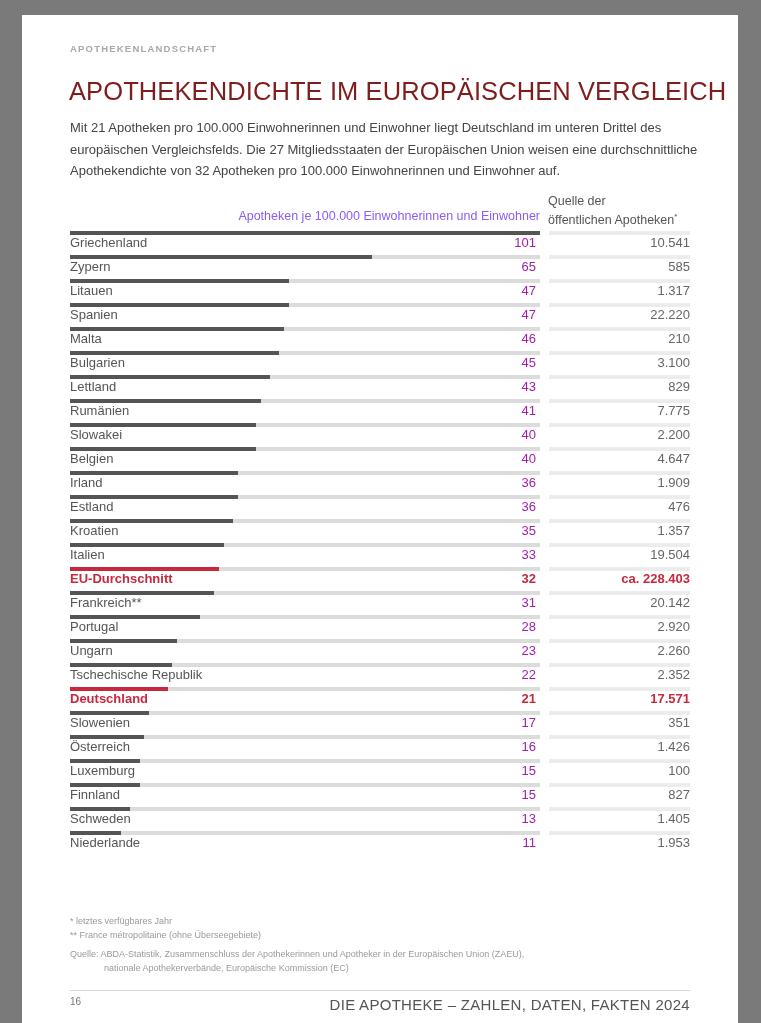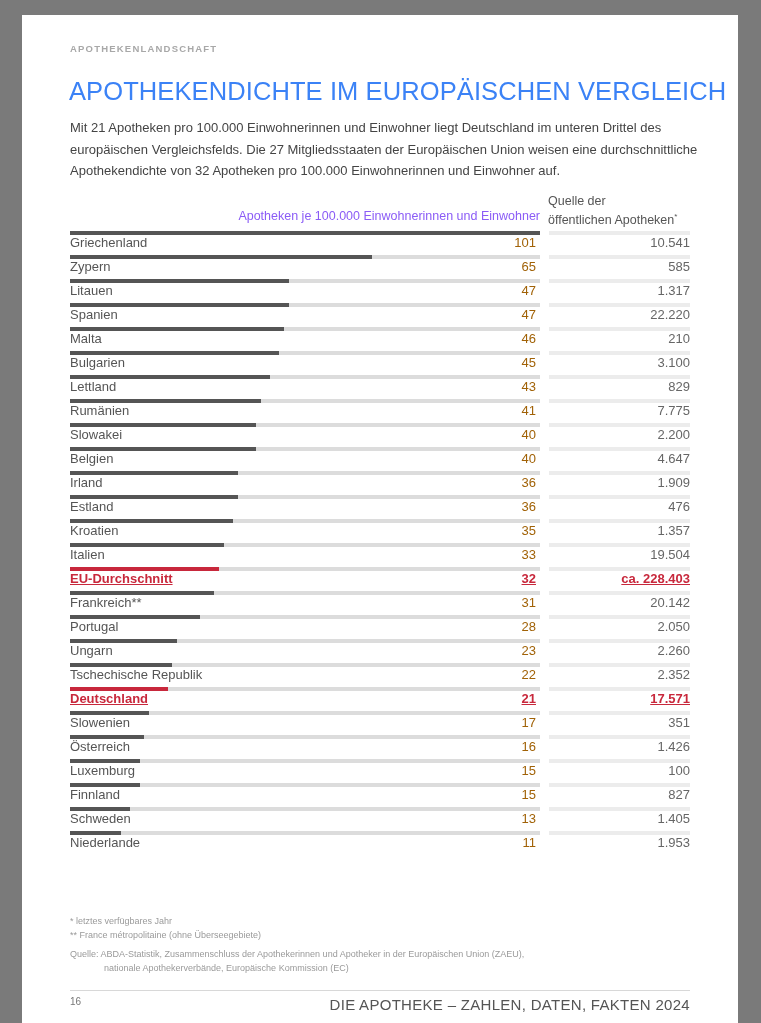--- a/index.html
+++ b/index.html
@@ -1,33 +1,33 @@
 <!DOCTYPE html>
 <html><head>
 <meta charset="utf-8">
 <style>
   html,body{margin:0;padding:0;}
   body{width:761px;height:1023px;background:#7a7a7a;position:relative;overflow:hidden;font-family:"Liberation Sans",sans-serif;}
   .page{position:absolute;left:22px;top:15px;width:716px;height:1008px;background:#fff;}
   .kicker{position:absolute;left:48px;top:28px;font-size:9.5px;font-weight:bold;letter-spacing:1.2px;color:#a8a8a8;}
-  .title{position:absolute;left:47px;top:62px;font-size:25.5px;color:#3b82f6;letter-spacing:0.1px;white-space:nowrap;font-weight:normal;}
+  .title{position:absolute;left:47px;top:62px;font-size:25.5px;color:#7f1d1d;letter-spacing:0.1px;white-space:nowrap;font-weight:normal;}
   .intro{position:absolute;left:48px;top:102px;width:630px;font-size:13px;line-height:21.5px;color:#444;}
   .hdr-left{position:absolute;left:48px;top:194px;width:470px;text-align:right;font-size:12.5px;color:#8b5cf6;}
   .hdr-right{position:absolute;left:526px;top:178px;font-size:12.5px;line-height:16px;color:#555;white-space:nowrap;}
   .hdr-right sup{font-size:8px;}
   .rows{position:absolute;left:48px;top:214px;width:620px;}
   .row{position:relative;height:24px;}
   .bar-track{position:absolute;left:0;top:2px;width:470px;height:4px;background:#dcdcdc;}
   .bar-fill{position:absolute;left:0;top:0;height:4px;background:#555;}
   .bar-fill.hl{background:#c8283c;}
   .r-track{position:absolute;left:479px;top:2px;width:141px;height:4px;background:#ececec;}
   .lbl{position:absolute;left:0;top:6px;font-size:13px;color:#555;white-space:nowrap;}
-  .val{position:absolute;left:370px;top:6px;width:96px;text-align:right;font-size:13px;color:#a16207;}
+  .val{position:absolute;left:370px;top:6px;width:96px;text-align:right;font-size:13px;color:#a21caf;}
   .cnt{position:absolute;left:479px;top:6px;width:141px;text-align:right;font-size:13px;color:#666;}
-  .row.hl .lbl,.row.hl .val,.row.hl .cnt{color:#c8283c;font-weight:bold;text-decoration:underline;}
+  .row.hl .lbl,.row.hl .val,.row.hl .cnt{color:#c8283c;font-weight:bold;}
   .notes{position:absolute;left:48px;top:890px;font-size:9px;color:#9a9a9a;line-height:14px;margin-top:9px;}
   .notes .src{margin-top:5px;}
   .notes .indent{padding-left:34px;}
   .footline{position:absolute;left:48px;top:975px;width:620px;height:1px;background:#d8d8d8;}
   .pageno{position:absolute;left:48px;top:981px;font-size:10px;color:#777;}
   .footer{position:absolute;left:300px;top:981px;width:368px;text-align:right;font-size:15px;color:#555;letter-spacing:0.3px;}
 </style>
 </head>
 <body>
 
@@ -187,21 +187,21 @@
         <div class="val">31</div>
         <div class="cnt">20.142</div>
       </div>
       <div class="row">
         <div class="bar-track">
           <div class="bar-fill" style="width: 130px;"></div>
         </div>
         <div class="r-track"></div>
         <div class="lbl">Portugal</div>
         <div class="val">28</div>
-        <div class="cnt">2.050</div>
+        <div class="cnt">2.920</div>
       </div>
       <div class="row">
         <div class="bar-track">
           <div class="bar-fill" style="width: 107px;"></div>
         </div>
         <div class="r-track"></div>
         <div class="lbl">Ungarn</div>
         <div class="val">23</div>
         <div class="cnt">2.260</div>
       </div>

